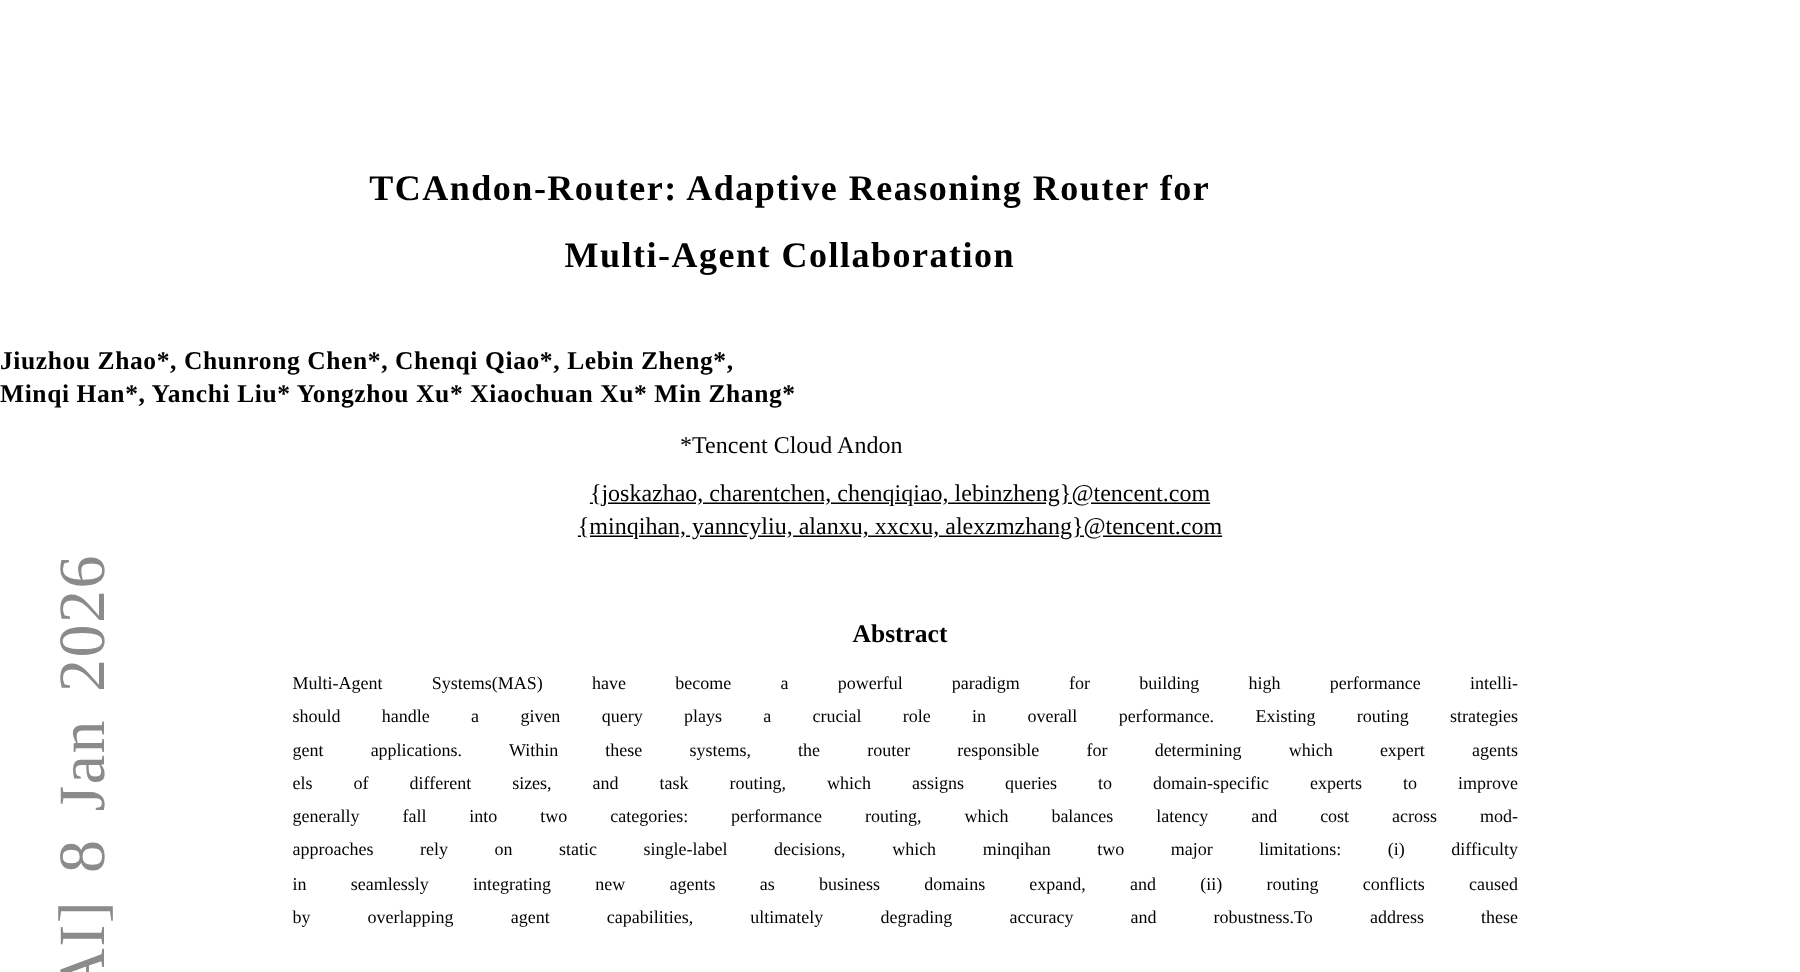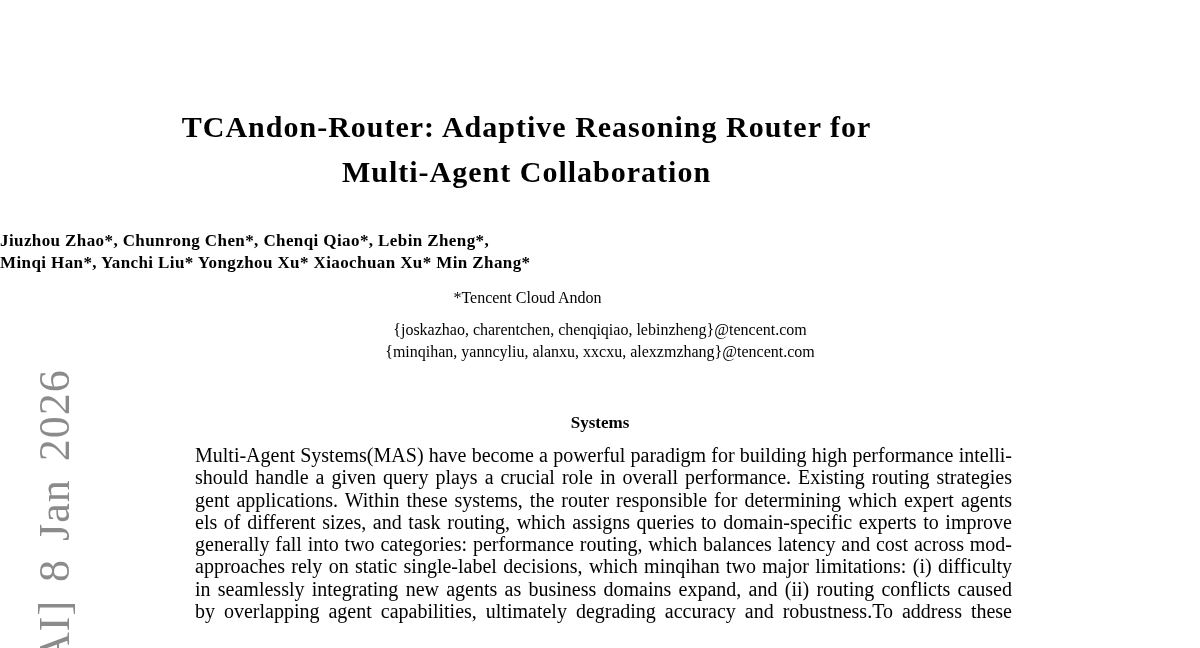--- a/index.html
+++ b/index.html
@@ -29,21 +29,21 @@
     word-spacing: 6px;
     letter-spacing: 1px;
   }
   .title {
     position: absolute;
     top: 104px;
     left: 0;
     width: 1053px;
     margin: 0;
     text-align: center;
-    font-size: 30px;
+    font-size: 24px;
     font-weight: bold;
     line-height: 45px;
     letter-spacing: 1px;
   }
   .title-line { display: block; }
   .authors {
     position: absolute;
     top: 230px;
     left: 0;
     width: 1200px;
@@ -61,36 +61,37 @@
     font-size: 16px;
   }
   .emails {
     position: absolute;
     top: 319px;
     left: 0;
     width: 1200px;
     text-align: center;
     font-size: 16px;
     line-height: 22px;
+    text-decoration: underline;
   }
   .abstract-heading {
     position: absolute;
     top: 413px;
     left: 0;
     width: 1200px;
     text-align: center;
     font-size: 17px;
     font-weight: bold;
   }
   .abstract-body {
     position: absolute;
     top: 444px;
     left: 195px;
     width: 817px;
-    font-size: 20px;
+    font-size: 12px;
     line-height: 22.3px;
   }
   .abs-line {
     text-align: justify;
     text-align-last: justify;
   }
 </style>
 </head>
 <body>
 
@@ -108,21 +109,21 @@
     <div>Minqi Han*, Yanchi Liu* Yongzhou Xu* Xiaochuan Xu* Min Zhang*</div>
   </div>
 
   <div class="affiliation">*Tencent Cloud Andon</div>
 
   <div class="emails">
     <div>{joskazhao, charentchen, chenqiqiao, lebinzheng}@tencent.com</div>
     <div>{minqihan, yanncyliu, alanxu, xxcxu, alexzmzhang}@tencent.com</div>
   </div>
 
-  <div class="abstract-heading">Systems</div>
+  <div class="abstract-heading">Abstract</div>
 
   <div class="abstract-body">
     <div class="abs-line">Multi-Agent Systems(MAS) have become a powerful paradigm for building high performance intelli-</div>
     <div class="abs-line">should handle a given query plays a crucial role in overall performance. Existing routing strategies</div>
     <div class="abs-line">gent applications. Within these systems, the router responsible for determining which expert agents</div>
     <div class="abs-line">els of different sizes, and task routing, which assigns queries to domain-specific experts to improve</div>
     <div class="abs-line">generally fall into two categories: performance routing, which balances latency and cost across mod-</div>
     <div class="abs-line">approaches rely on static single-label decisions, which minqihan two major limitations: (i) difficulty</div>
     <div class="abs-line">in seamlessly integrating new agents as business domains expand, and (ii) routing conflicts caused</div>
     <div class="abs-line">by overlapping agent capabilities, ultimately degrading accuracy and robustness.To address these</div>

